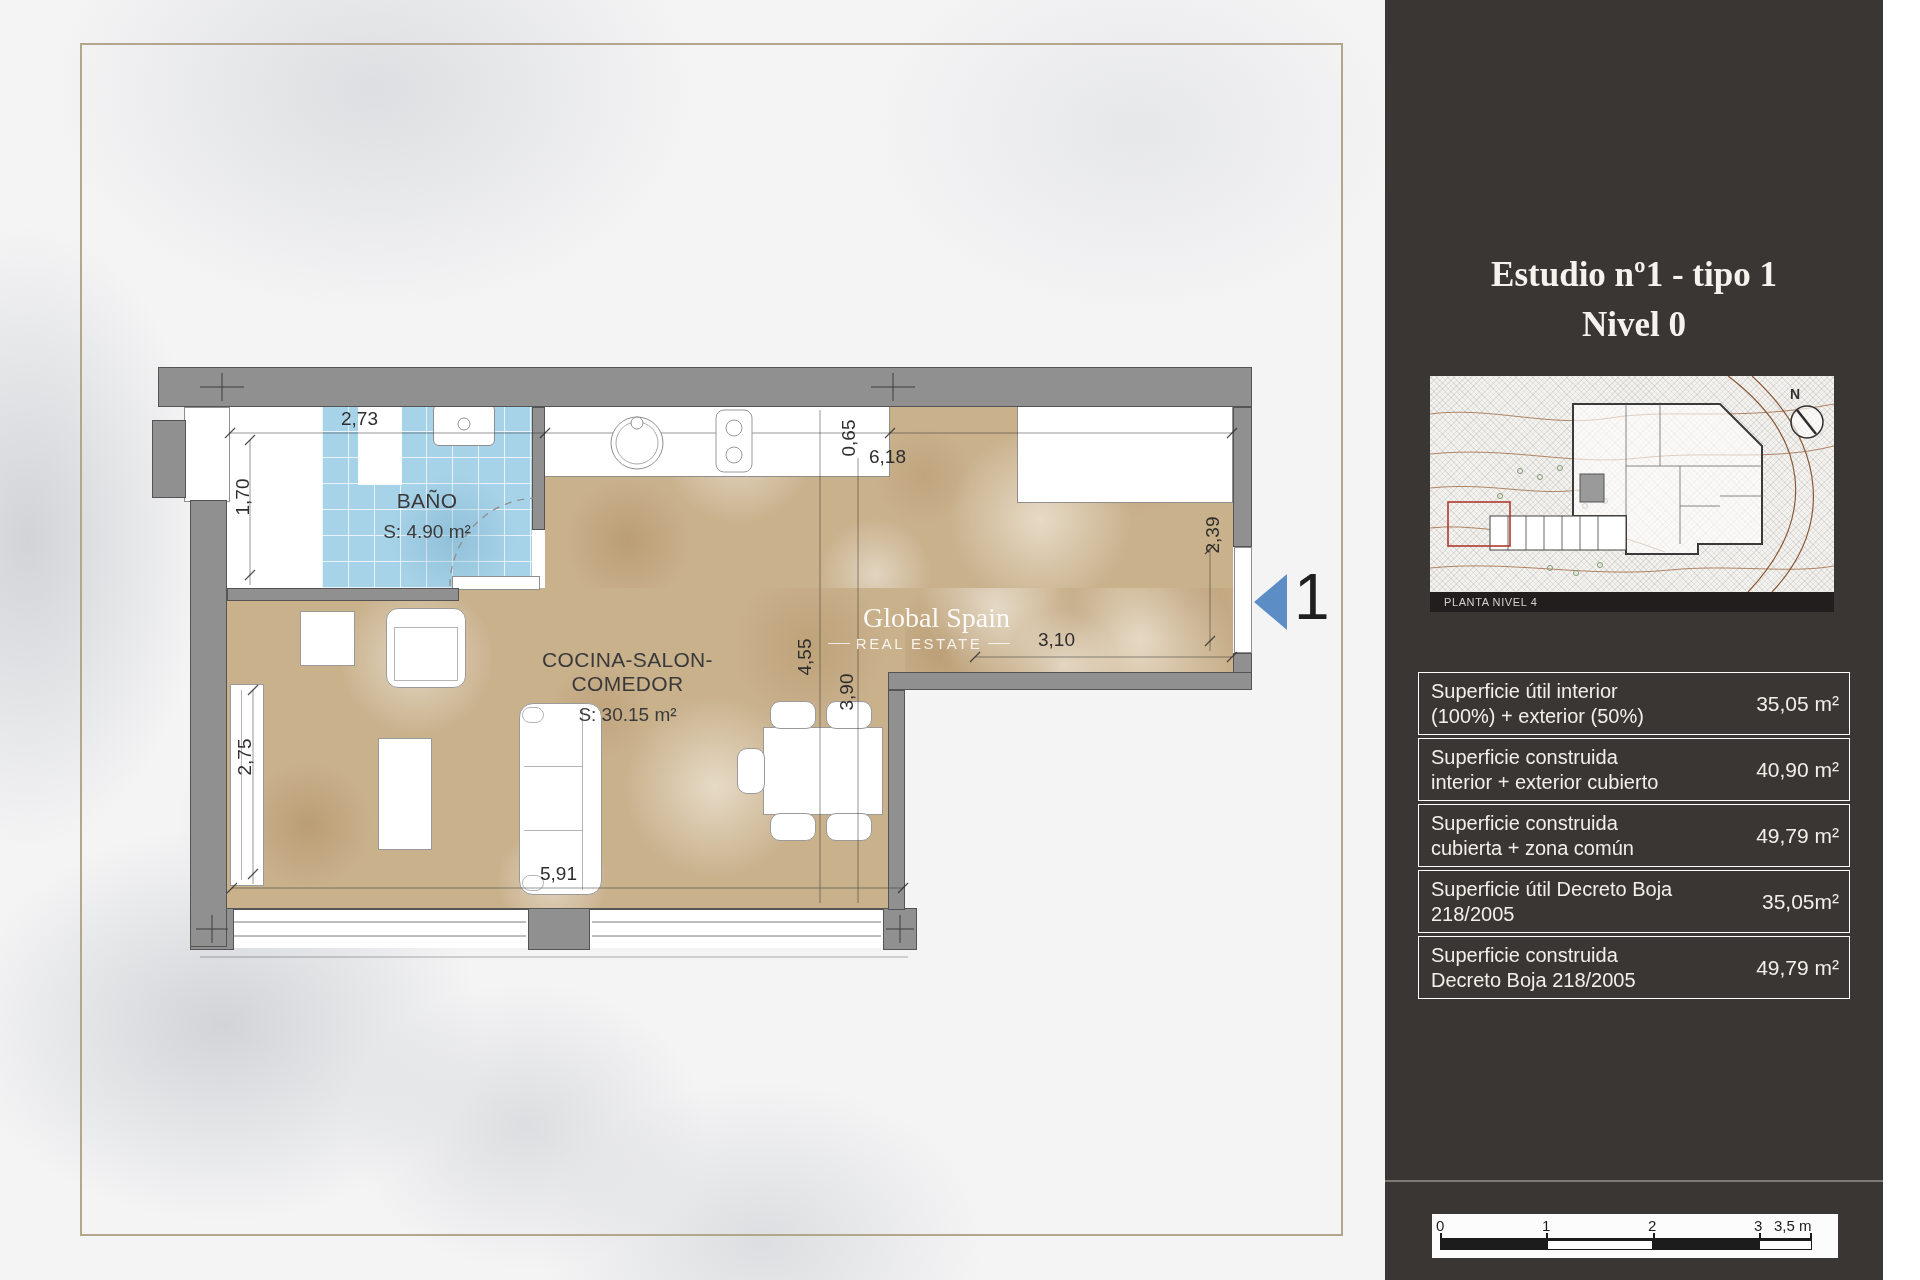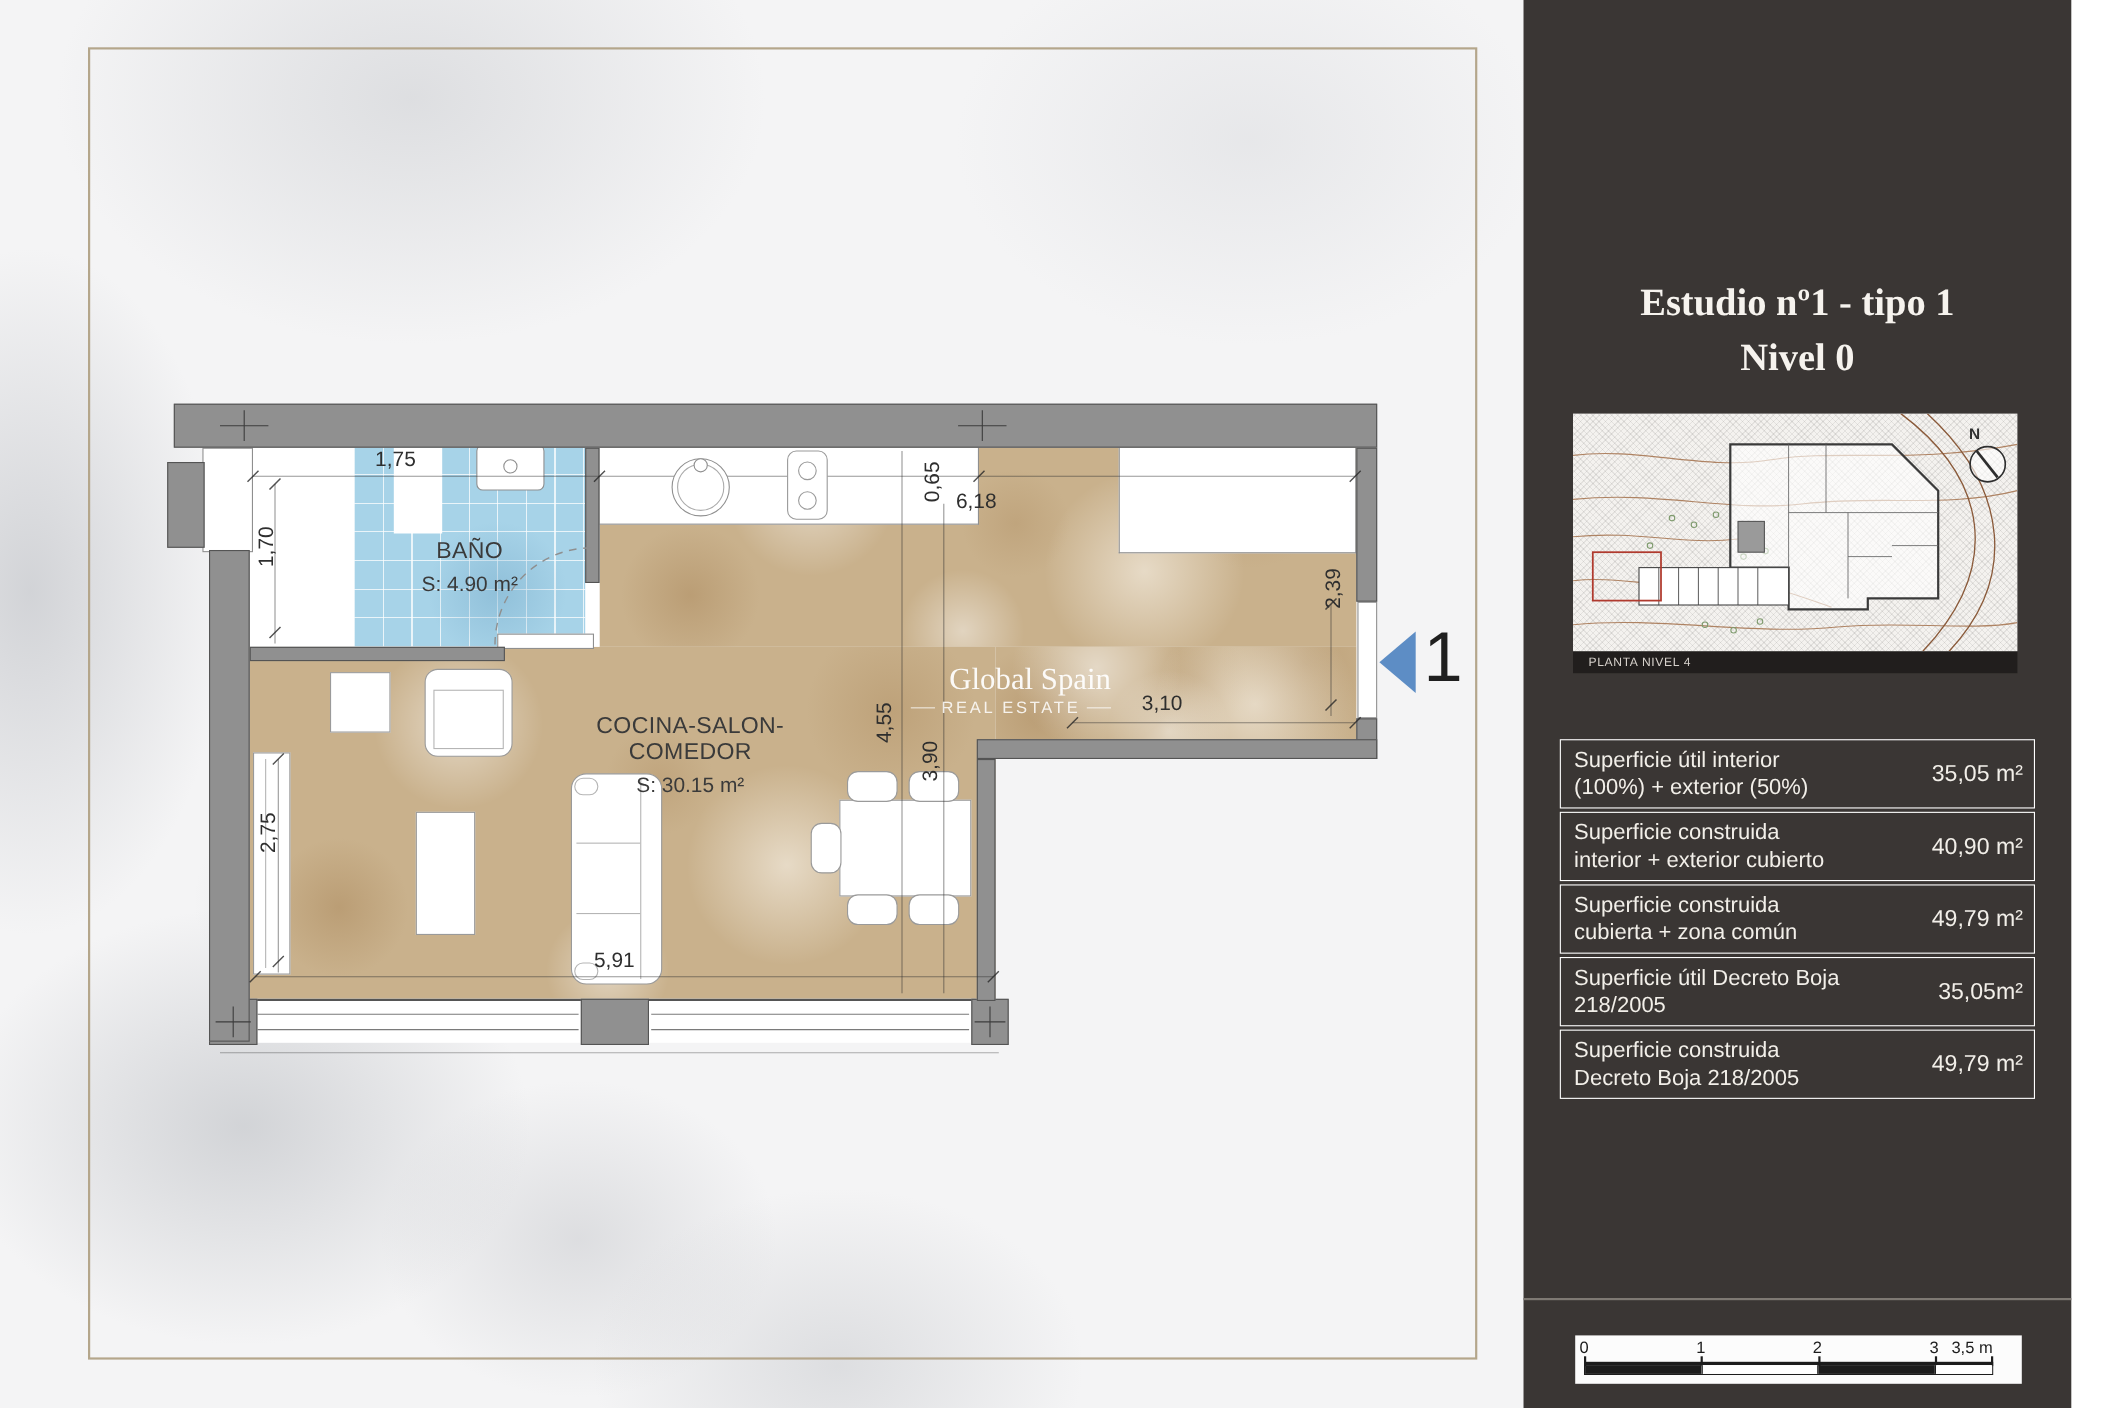--- a/index.html
+++ b/index.html
@@ -186,21 +186,21 @@
       <circle cx="637" cy="423" r="6" fill="#ffffff" stroke="#8f8f8f"></circle>
     </g>
     <g>
       <rect x="716" y="410" width="36" height="62" rx="8" fill="#ffffff" stroke="#9a9a9a"></rect>
       <circle cx="734" cy="428" r="8" fill="#ffffff" stroke="#9a9a9a"></circle>
       <circle cx="734" cy="455" r="8" fill="#ffffff" stroke="#9a9a9a"></circle>
     </g>
     <circle cx="464" cy="424" r="6" fill="#ffffff" stroke="#8f8f8f"></circle>
   </svg>
 
-  <div class="dim" style="left:341px; top:408px;">1,75</div>
+  <div class="dim" style="left:341px; top:408px;">2,73</div>
   <div class="dim v" style="left:215px; top:486px;">1,70</div>
   <div class="dim v" style="left:821px; top:427px;">0,65</div>
   <div class="dim" style="left:869px; top:409px;margin-top:37px;">6,18</div>
   <div class="dim v" style="left:1185px; top:524px;">2,39</div>
   <div class="dim" style="left:1038px; top:629px;">3,10</div>
   <div class="dim v" style="left:777px; top:646px;">4,55</div>
   <div class="dim v" style="left:819px; top:681px;">3,90</div>
   <div class="dim v" style="left:217px; top:746px;">2,75</div>
   <div class="dim" style="left:540px; top:863px;text-align:right;">5,91</div>
 

